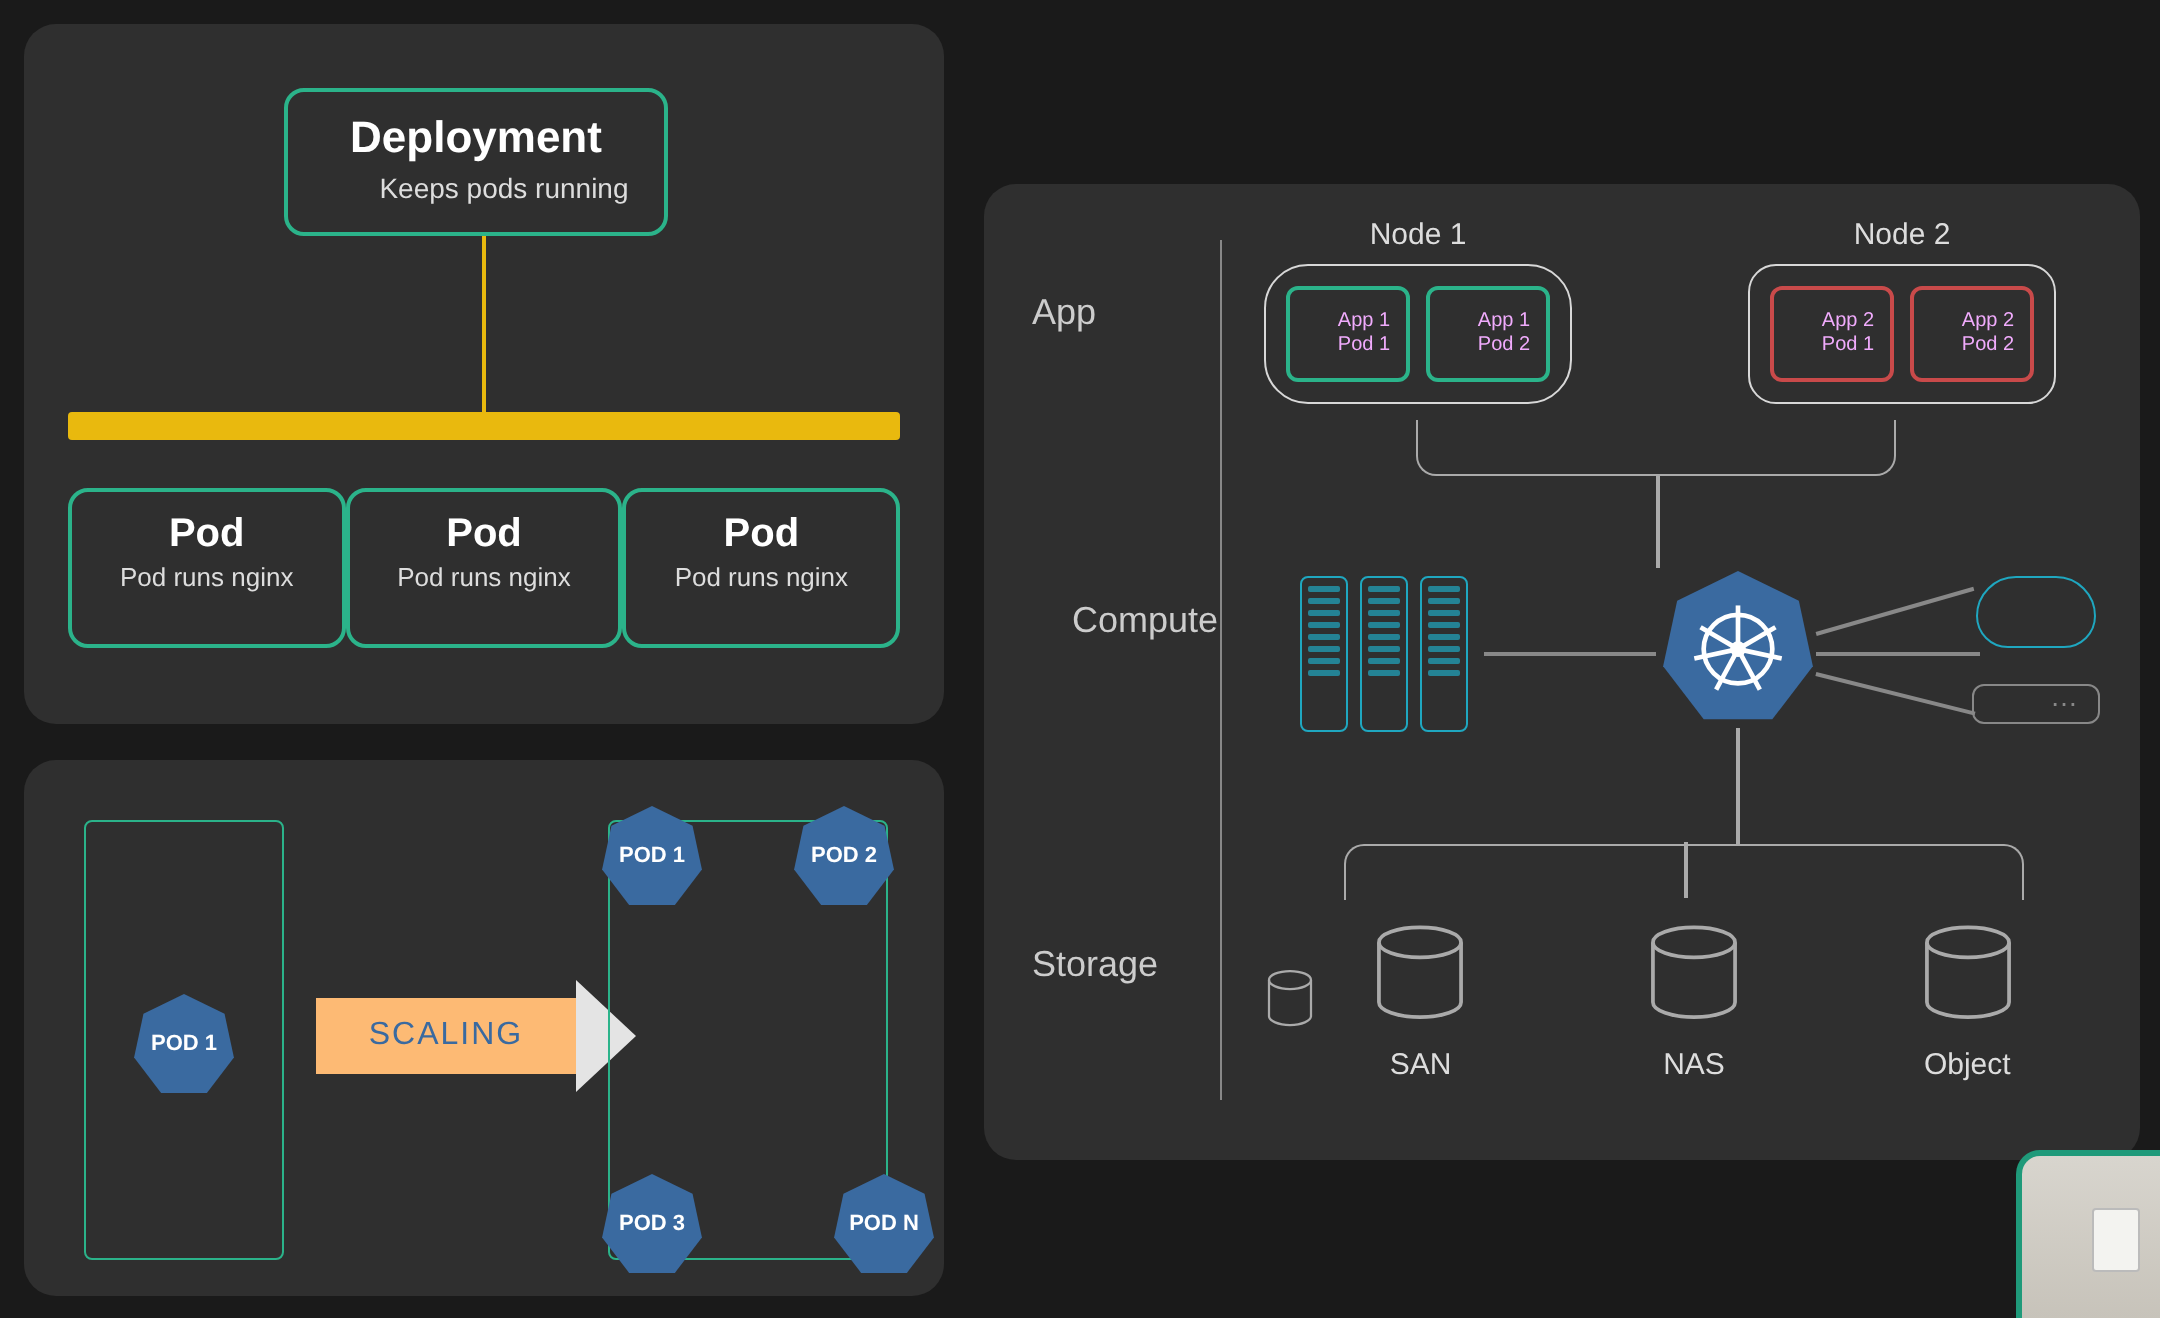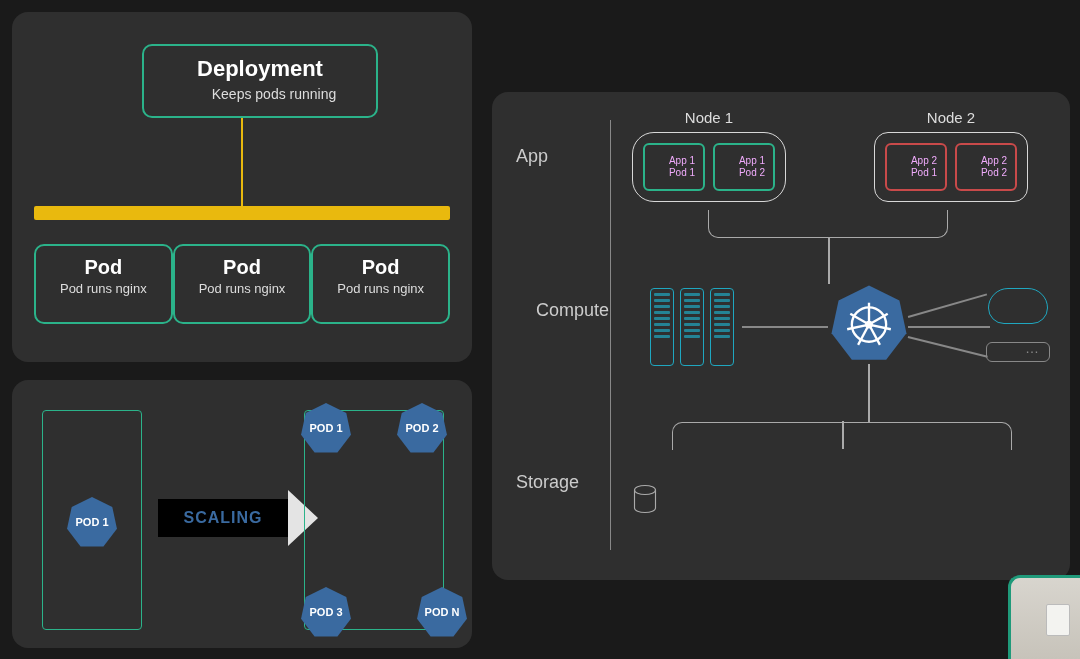--- a/index.html
+++ b/index.html
@@ -16,21 +16,21 @@
     position: absolute;
     background: #2f2f2f;
     border-radius: 16px;
   }
 
   
   .panel-deploy { left: 12px; top: 12px; width: 460px; height: 350px; }
   .dep-box {
     position: absolute;
     left: 130px; top: 32px;
-    width: 236px; height: 74px;
+    width: 192px; height: 74px;
     border: 2px solid #2bb38a;
     border-radius: 10px;
     text-align: center;
     padding-top: 10px;
   }
   .dep-title { font-size: 22px; font-weight: 700; color: #fff; }
   .dep-sub { font-size: 14px; color: #ddd; margin-top: 4px; padding-left: 28px; }
   .dep-stem {
     position: absolute;
     left: 229px; top: 106px;
@@ -91,23 +91,23 @@
   .heptagon span { position: relative; z-index: 1; }
   .arrow-scale {
     position: absolute;
     left: 146px; top: 110px;
     width: 160px; height: 56px;
     display: flex;
     align-items: center;
   }
   .arrow-body {
     flex: 1; height: 38px;
-    background: #000000;
+    background: #fdba74;
     display: flex; align-items: center; justify-content: center;
-    font-size: 16px; font-weight: 700;
+    font-size: 16px; font-weight: 400;
     color: #3a6aa0;
     letter-spacing: 1px;
   }
   .arrow-head {
     width: 0; height: 0;
     border-top: 28px solid transparent;
     border-bottom: 28px solid transparent;
     border-left: 30px solid #e4e4e4;
   }
 
@@ -443,15 +443,38 @@
     <div class="storage-bracket-mid"></div>
   </div>
 
   <div class="sm-db">
     <svg viewBox="0 0 40 46">
       <ellipse cx="20" cy="8" rx="14" ry="6" fill="none" stroke="#aaa" stroke-width="1.5"></ellipse>
       <path d="M6 8 V32 A14 6 0 0 0 34 32 V8" fill="none" stroke="#aaa" stroke-width="1.5"></path>
     </svg>
   </div>
 
+  <div class="storage-row">
+    <div class="db">
+      <svg viewBox="0 0 60 60">
+        <ellipse cx="30" cy="12" rx="22" ry="8" fill="none" stroke="#aaa" stroke-width="2"></ellipse>
+        <path d="M8 12 V44 A22 8 0 0 0 52 44 V12" fill="none" stroke="#aaa" stroke-width="2"></path>
+      </svg>
+      <span>SAN</span>
+    </div>
+    <div class="db">
+      <svg viewBox="0 0 60 60">
+        <ellipse cx="30" cy="12" rx="22" ry="8" fill="none" stroke="#aaa" stroke-width="2"></ellipse>
+        <path d="M8 12 V44 A22 8 0 0 0 52 44 V12" fill="none" stroke="#aaa" stroke-width="2"></path>
+      </svg>
+      <span>NAS</span>
+    </div>
+    <div class="db">
+      <svg viewBox="0 0 60 60">
+        <ellipse cx="30" cy="12" rx="22" ry="8" fill="none" stroke="#aaa" stroke-width="2"></ellipse>
+        <path d="M8 12 V44 A22 8 0 0 0 52 44 V12" fill="none" stroke="#aaa" stroke-width="2"></path>
+      </svg>
+      <span>Object</span>
+    </div>
+  </div>
 </div>
 
 <div class="thumb"></div>
 
 </body></html>

